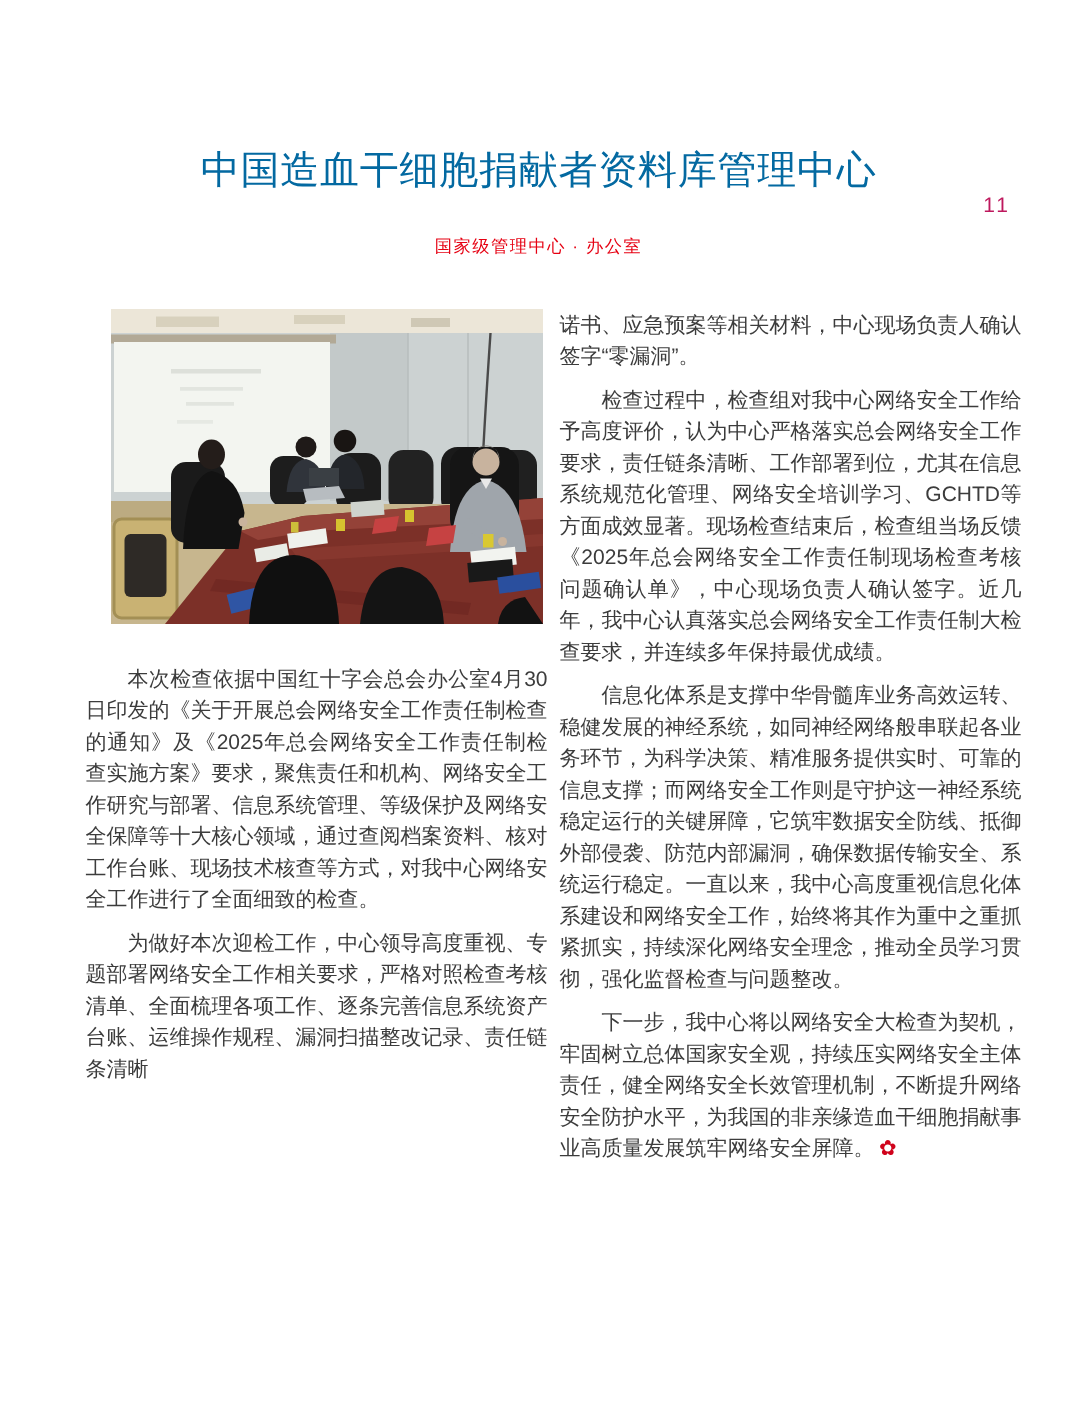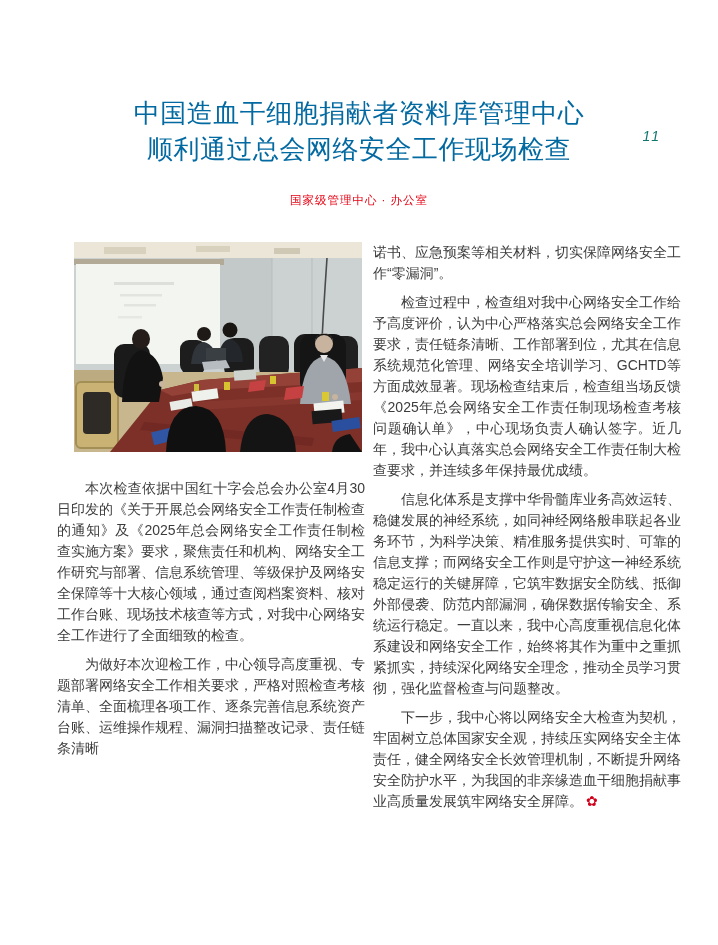--- a/index.html
+++ b/index.html
@@ -14,25 +14,24 @@
   }
   .page {
     position: relative;
     width: 718px;
     height: 945px;
     background: #ffffff;
   }
   .page-number {
     position: absolute;
     top: 33px;
-    right: 57px;
+    right: 44px;
     font-size: 14px;
     letter-spacing: 2px;
-    color: #0f766e;
-    font-style: italic;
+    color: #be185d;
   }
   .title {
     margin: 95px 40px 0 40px;
     text-align: center;
     color: #0369a1;
     font-size: 26px;
     line-height: 36px;
     font-weight: 500;
     letter-spacing: 0.5px;
   }
@@ -77,21 +76,20 @@
 </style>
 </head>
 <body>
 
 <div class="page">
 
   <div class="page-number">11</div>
 
   <h1 class="title">
     <span class="tline">中国造血干细胞捐献者资料库管理中心</span>
-    <span class="tline">顺利通过总会网络安全工作现场检查</span>
   </h1>
 
   <div class="byline">国家级管理中心 · 办公室</div>
 
   <div class="columns">
 
     <div class="col">
 
       <figure class="photo">
         <svg viewBox="0 0 288 210" width="288" height="210">
@@ -172,20 +170,20 @@
           <path d="M166 210 q4 -38 28 -38 q26 4 28 38 Z" fill="#141414"></path>
           <path d="M258 210 q2 -16 18 -18 l12 18 Z" fill="#121212"></path>
         </svg>
       </figure>
 
       <p class="para indent">本次检查依据中国红十字会总会办公室4月30日印发的《关于开展总会网络安全工作责任制检查的通知》及《2025年总会网络安全工作责任制检查实施方案》要求，聚焦责任和机构、网络安全工作研究与部署、信息系统管理、等级保护及网络安全保障等十大核心领域，通过查阅档案资料、核对工作台账、现场技术核查等方式，对我中心网络安全工作进行了全面细致的检查。</p>
       <p class="para indent">为做好本次迎检工作，中心领导高度重视、专题部署网络安全工作相关要求，严格对照检查考核清单、全面梳理各项工作、逐条完善信息系统资产台账、运维操作规程、漏洞扫描整改记录、责任链条清晰</p>
     </div>
 
     <div class="col">
-      <p class="para">诺书、应急预案等相关材料，切实保障网络安全工作“零漏洞”。</p>
+      <p class="para">诺书、应急预案等相关材料，中心现场负责人确认签字“零漏洞”。</p>
       <p class="para indent">检查过程中，检查组对我中心网络安全工作给予高度评价，认为中心严格落实总会网络安全工作要求，责任链条清晰、工作部署到位，尤其在信息系统规范化管理、网络安全培训学习、GCHTD等方面成效显著。现场检查结束后，检查组当场反馈《2025年总会网络安全工作责任制现场检查考核问题确认单》，中心现场负责人确认签字。近几年，我中心认真落实总会网络安全工作责任制大检查要求，并连续多年保持最优成绩。</p>
       <p class="para indent">信息化体系是支撑中华骨髓库业务高效运转、稳健发展的神经系统，如同神经网络般串联起各业务环节，为科学决策、精准服务提供实时、可靠的信息支撑；而网络安全工作则是守护这一神经系统稳定运行的关键屏障，它筑牢数据安全防线、抵御外部侵袭、防范内部漏洞，确保数据传输安全、系统运行稳定。一直以来，我中心高度重视信息化体系建设和网络安全工作，始终将其作为重中之重抓紧抓实，持续深化网络安全理念，推动全员学习贯彻，强化监督检查与问题整改。</p>
       <p class="para indent"><span>下一步，我中心将以网络安全大检查为契机，牢固树立总体国家安全观，持续压实网络安全主体责任，健全网络安全长效管理机制，不断提升网络安全防护水平，为我国的非亲缘造血干细胞捐献事业高质量发展筑牢网络安全屏障。</span><span class="flower">✿</span></p>
     </div>
 
   </div>
 </div>
 
 </body></html>

